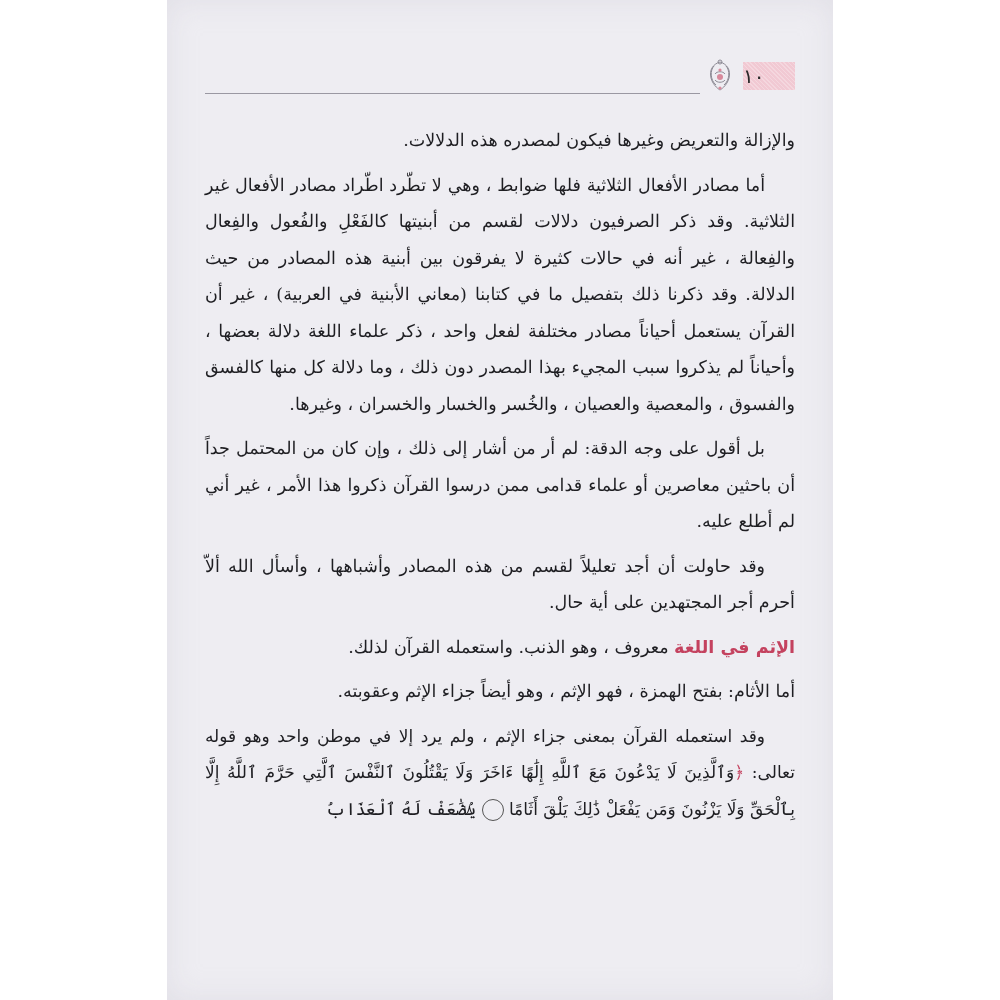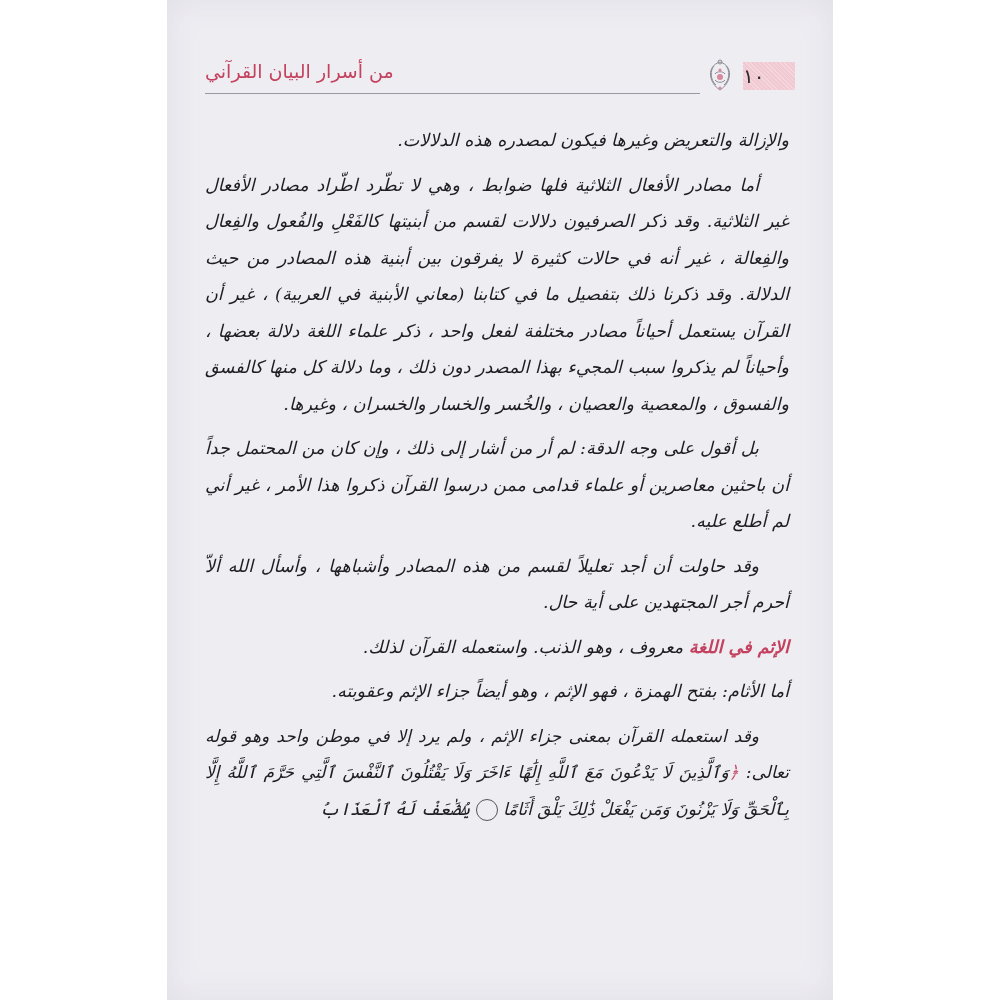--- a/index.html
+++ b/index.html
@@ -50,28 +50,27 @@
     position: absolute;
     left: 0; top: 4px;
     color: #c4425f;
     font-size: 19px;
     font-family: "DejaVu Sans", sans-serif;
     direction: rtl;
     white-space: nowrap;
   }
   .content {
     position: absolute;
-    left: 38px; right: 44px;
+    left: 38px; right: 38px;
     top: 122px;
     direction: rtl;
     text-align: justify;
     color: #1e1e22;
     font-size: 17.5px;
     line-height: 36.5px;
-    font-style: italic;
   }
   .para { margin: 0 0 8px 0; }
   .para.indent { text-indent: 30px; }
   .subhead {
     color: #c4425f;
     font-weight: bold;
     margin: 6px 0 4px 0;
     font-family: "DejaVu Sans", sans-serif;
     font-size: 17px;
   }
@@ -104,21 +103,20 @@
         <path d="M23 8 C27 12 27 22 21 27"></path>
         <circle cx="17" cy="4" r="2"></circle>
         <path d="M12 16 C14 13 20 13 22 16"></path>
         <path d="M12 22 C14 25 20 25 22 22"></path>
       </g>
       <circle cx="17" cy="19" r="3" fill="#d88a9c"></circle>
       <circle cx="17" cy="12" r="1.6" fill="#d88a9c"></circle>
       <circle cx="17" cy="30" r="1.6" fill="#d88a9c"></circle>
     </svg>
     <div class="header-rule"></div>
-    <div class="running-title">من أسرار البيان القرآني</div>
   </div>
 
   <div class="content">
     <p class="para">والإزالة والتعريض وغيرها فيكون لمصدره هذه الدلالات.</p>
     <p class="para indent">أما مصادر الأفعال الثلاثية فلها ضوابط ، وهي لا تطّرد اطّراد مصادر الأفعال غير الثلاثية. وقد ذكر الصرفيون دلالات لقسم من أبنيتها كالفَعْلِ والفُعول والفِعال والفِعالة ، غير أنه في حالات كثيرة لا يفرقون بين أبنية هذه المصادر من حيث الدلالة. وقد ذكرنا ذلك بتفصيل ما في كتابنا (معاني الأبنية في العربية) ، غير أن القرآن يستعمل أحياناً مصادر مختلفة لفعل واحد ، ذكر علماء اللغة دلالة بعضها ، وأحياناً لم يذكروا سبب المجيء بهذا المصدر دون ذلك ، وما دلالة كل منها كالفسق والفسوق ، والمعصية والعصيان ، والخُسر والخسار والخسران ، وغيرها.</p>
     <p class="para indent">بل أقول على وجه الدقة: لم أر من أشار إلى ذلك ، وإن كان من المحتمل جداً أن باحثين معاصرين أو علماء قدامى ممن درسوا القرآن ذكروا هذا الأمر ، غير أني لم أطلع عليه.</p>
     <p class="para indent">وقد حاولت أن أجد تعليلاً لقسم من هذه المصادر وأشباهها ، وأسأل الله ألاّ أحرم أجر المجتهدين على أية حال.</p>
     <p class="para">
       <span class="red">الإثم في اللغة</span><span> معروف ، وهو الذنب. واستعمله القرآن لذلك.</span>
     </p>

